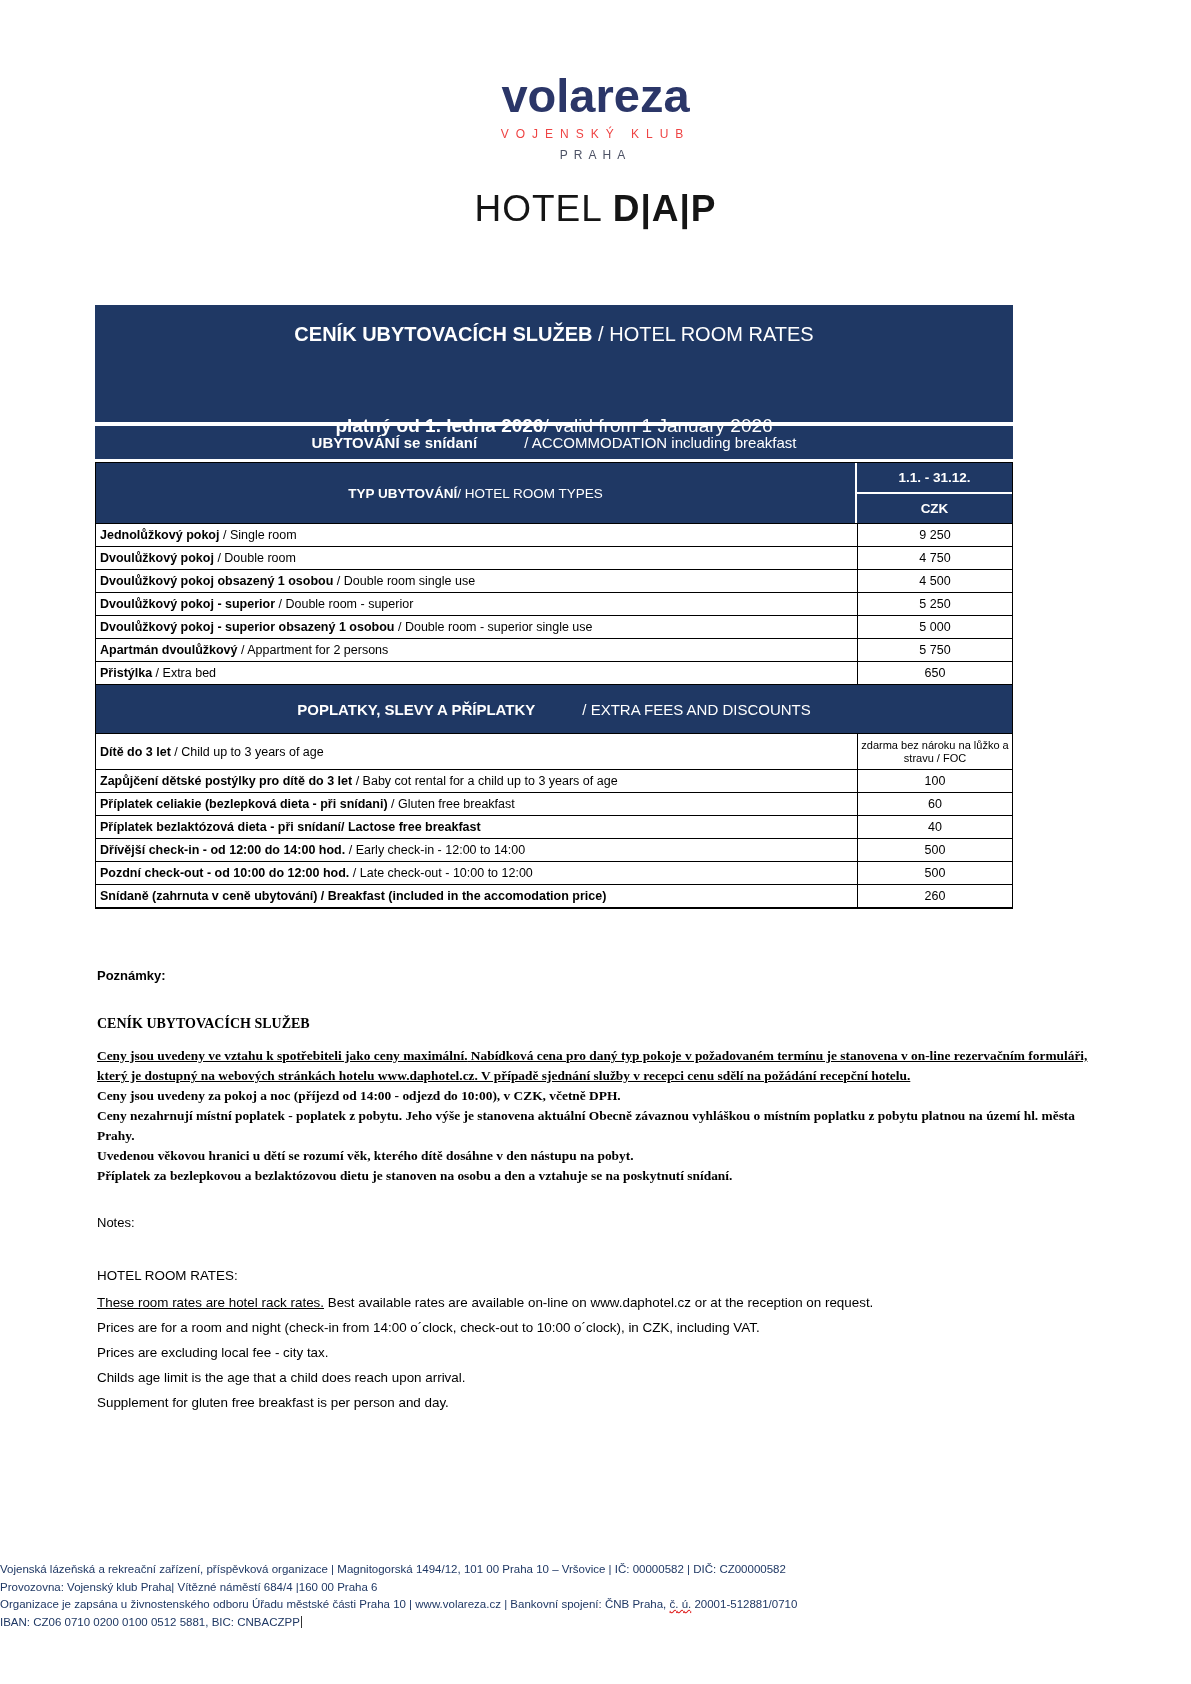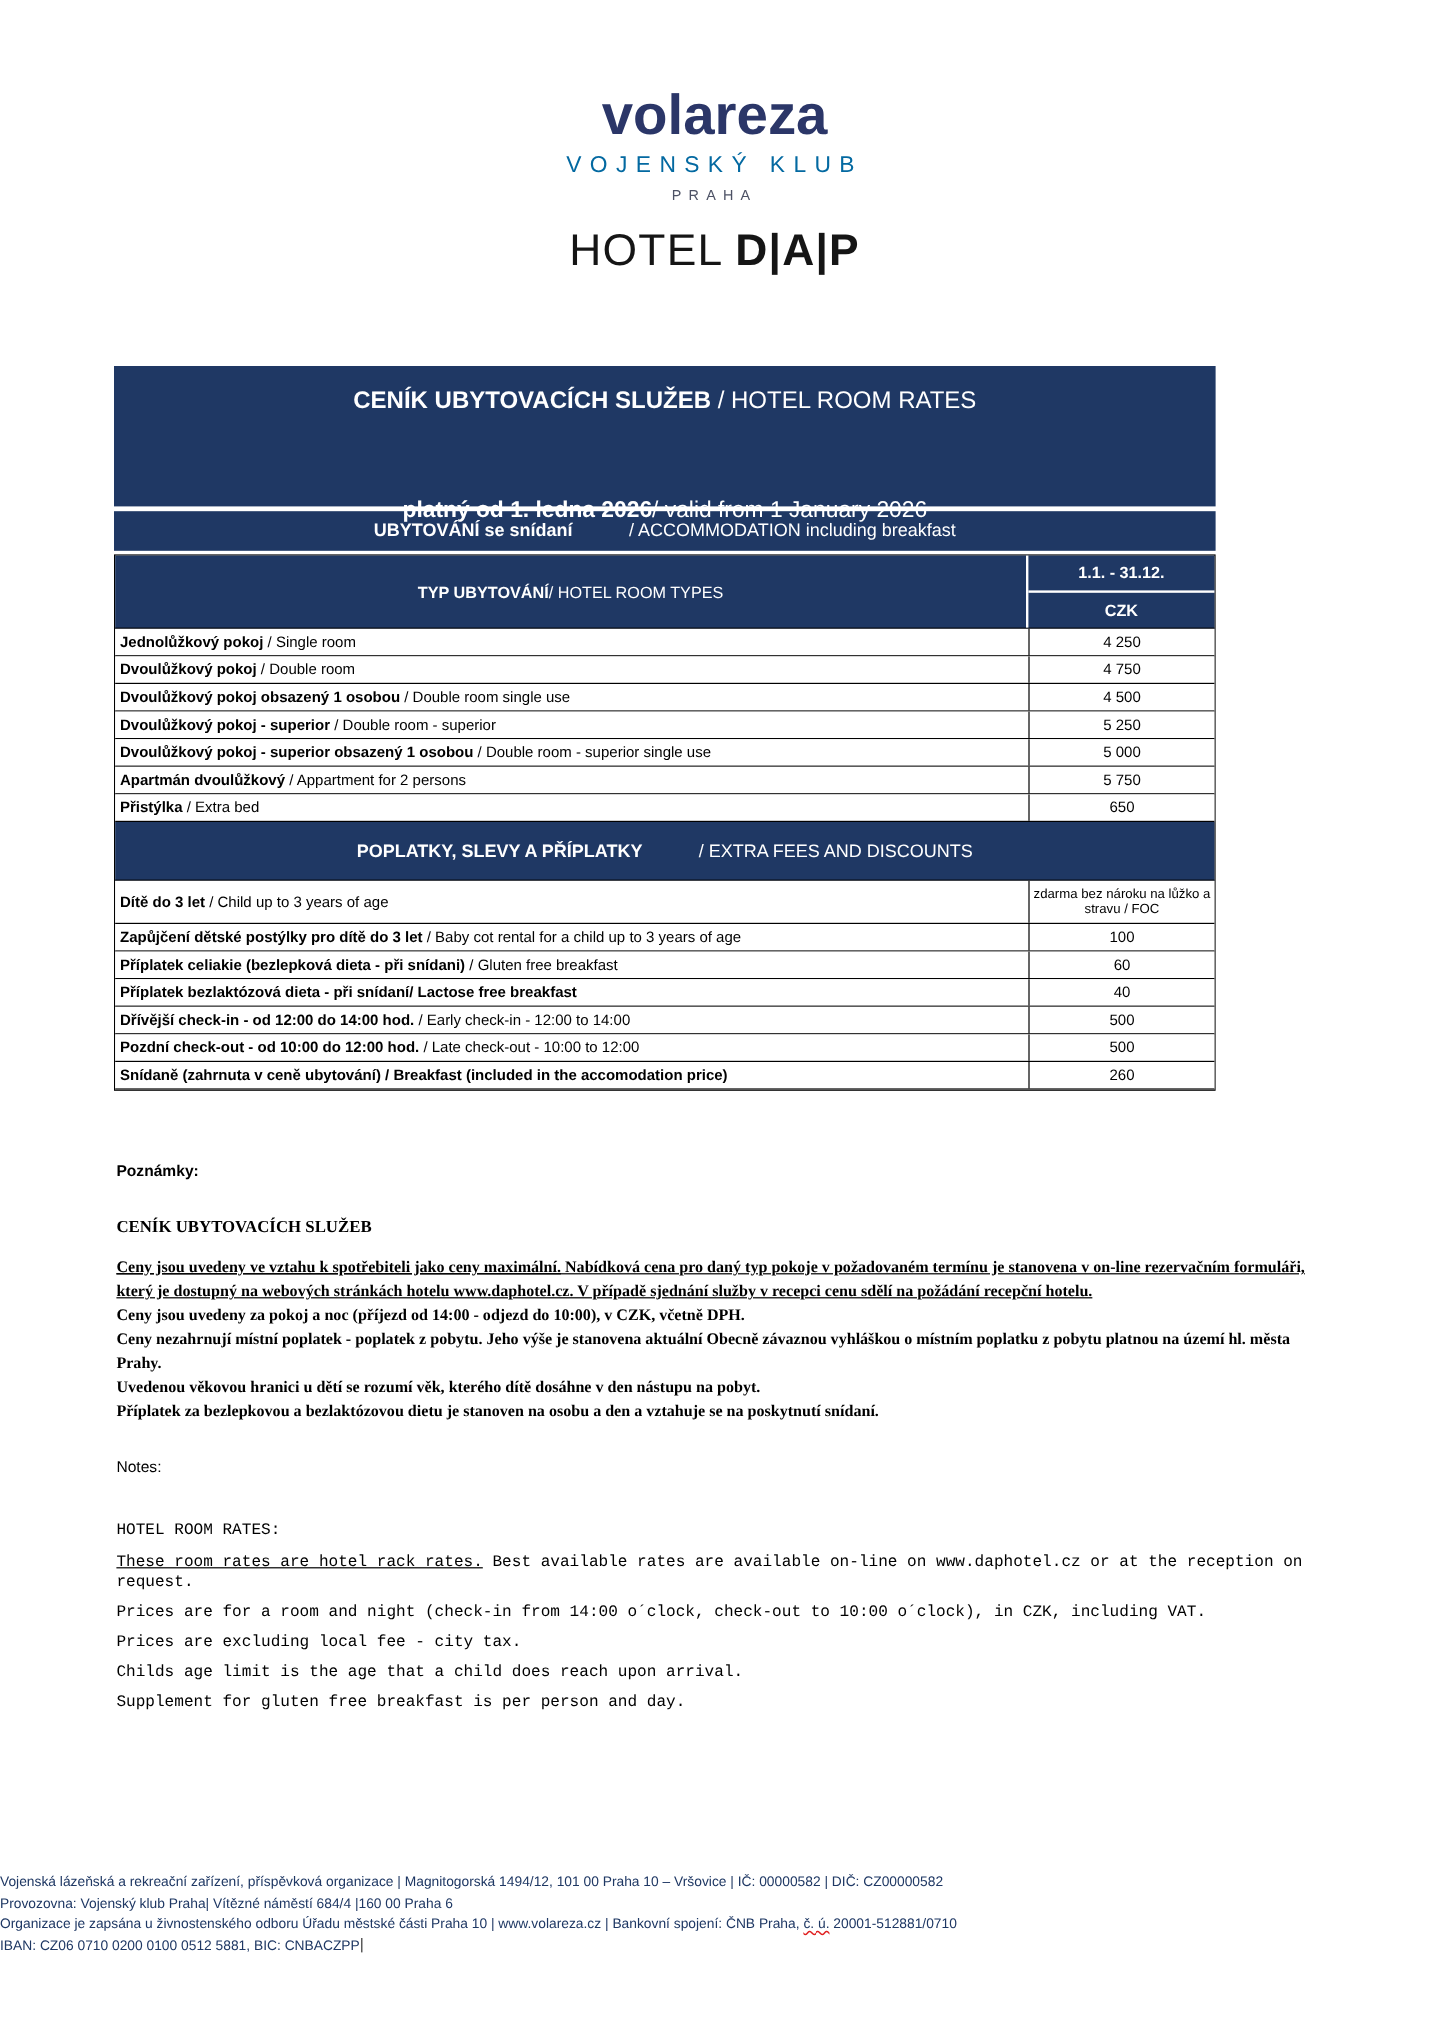--- a/index.html
+++ b/index.html
@@ -4,21 +4,21 @@
 <style>
   html,body{margin:0;padding:0;background:#fff;}
   .page{position:relative;width:1191px;height:1684px;background:#fff;margin:0 auto;overflow:hidden;
         font-family:"Liberation Sans",sans-serif;color:#000;}
   .b{font-weight:bold;}
   .u{text-decoration:underline;}
 
   
   .logo{position:absolute;top:72px;left:0;width:100%;text-align:center;}
   .brand{font-size:47px;font-weight:800;letter-spacing:0px;color:var(--logo-navy,#2b3668);line-height:1;}
-  .brand-sub{margin-top:8px;font-size:19px;letter-spacing:7px;color:#0369a1;}
+  .brand-sub{margin-top:8px;font-size:12px;letter-spacing:7px;color:#ef4444;}
   .brand-sub2{margin-top:7px;font-size:12px;letter-spacing:6px;color:#4d5265;}
   .hotel-title{position:absolute;top:188px;left:0;width:100%;text-align:center;font-size:37px;color:#151515;letter-spacing:1px;}
   .hotel-title .name{font-weight:bold;}
 
   
   .table-wrap{position:absolute;left:95px;top:305px;width:918px;}
   .band{background:var(--navy,#1f3864);color:#fff;gap:47px;}
   .main-band{height:117px;margin-bottom:4px;display:flex;flex-direction:column;align-items:center;}
   .band-title{margin-top:18px;font-size:20px;}
   .band-sub{margin-top:22px;font-size:19px;}
@@ -41,21 +41,21 @@
   .notes{position:absolute;left:97px;top:962px;width:1005px;}
   .poznamky{font-size:13px;font-weight:bold;margin:6px 0 31px 0;}
   .notes-cs{font-family:"Liberation Serif",serif;font-weight:bold;font-size:13.4px;line-height:20px;}
   .sub-cs{margin:0 0 12px 0;font-size:14px;}
   .notes-cs p{margin:0;}
   .pcs1{margin-bottom:13px;text-decoration:underline;}
   .pcs2{margin-bottom:15px;}
   .pcs3{margin-bottom:12px;}
   .pcs4{margin-bottom:3px;}
   .notes-label{font-size:13px;margin:29px 0 37px 0;}
-  .notes-en{font-family:Liberation Mono, monospace;font-size:13.4px;line-height:17px;margin-top:28px;}
+  .notes-en{font-family:Liberation Sans, sans-serif;font-size:13.4px;line-height:17px;margin-top:28px;}
   .sub-en{margin:0 0 10px 0;}
   .notes-en p{margin:0 0 8px 0;}
 
   
   .footer{position:absolute;left:0;top:1556px;width:100%;color:var(--navy,#1f3864);
           font-size:11.5px;line-height:17.5px;padding-top:5px;}
   .sc{text-decoration:underline;text-decoration-style:wavy;text-decoration-color:#e02020;}
   .caret{display:inline-block;width:1px;height:12px;background:#333;vertical-align:-2px;margin-left:1px;}
 </style>
 </head>
@@ -93,21 +93,21 @@
           <div class="th-czk">CZK</div>
         </div>
       </div>
 
       <div id="rooms-body">
   <div class="trow">
     <div class="cell-label">
               <span class="b">Jednolůžkový pokoj</span>
               <span> / Single room</span>
             </div>
-    <div class="cell-price">4 250</div>
+    <div class="cell-price">9 250</div>
   </div>
 
   <div class="trow">
     <div class="cell-label">
               <span class="b">Dvoulůžkový pokoj</span>
               <span> / Double room</span>
             </div>
     <div class="cell-price">4 750</div>
   </div>
 

